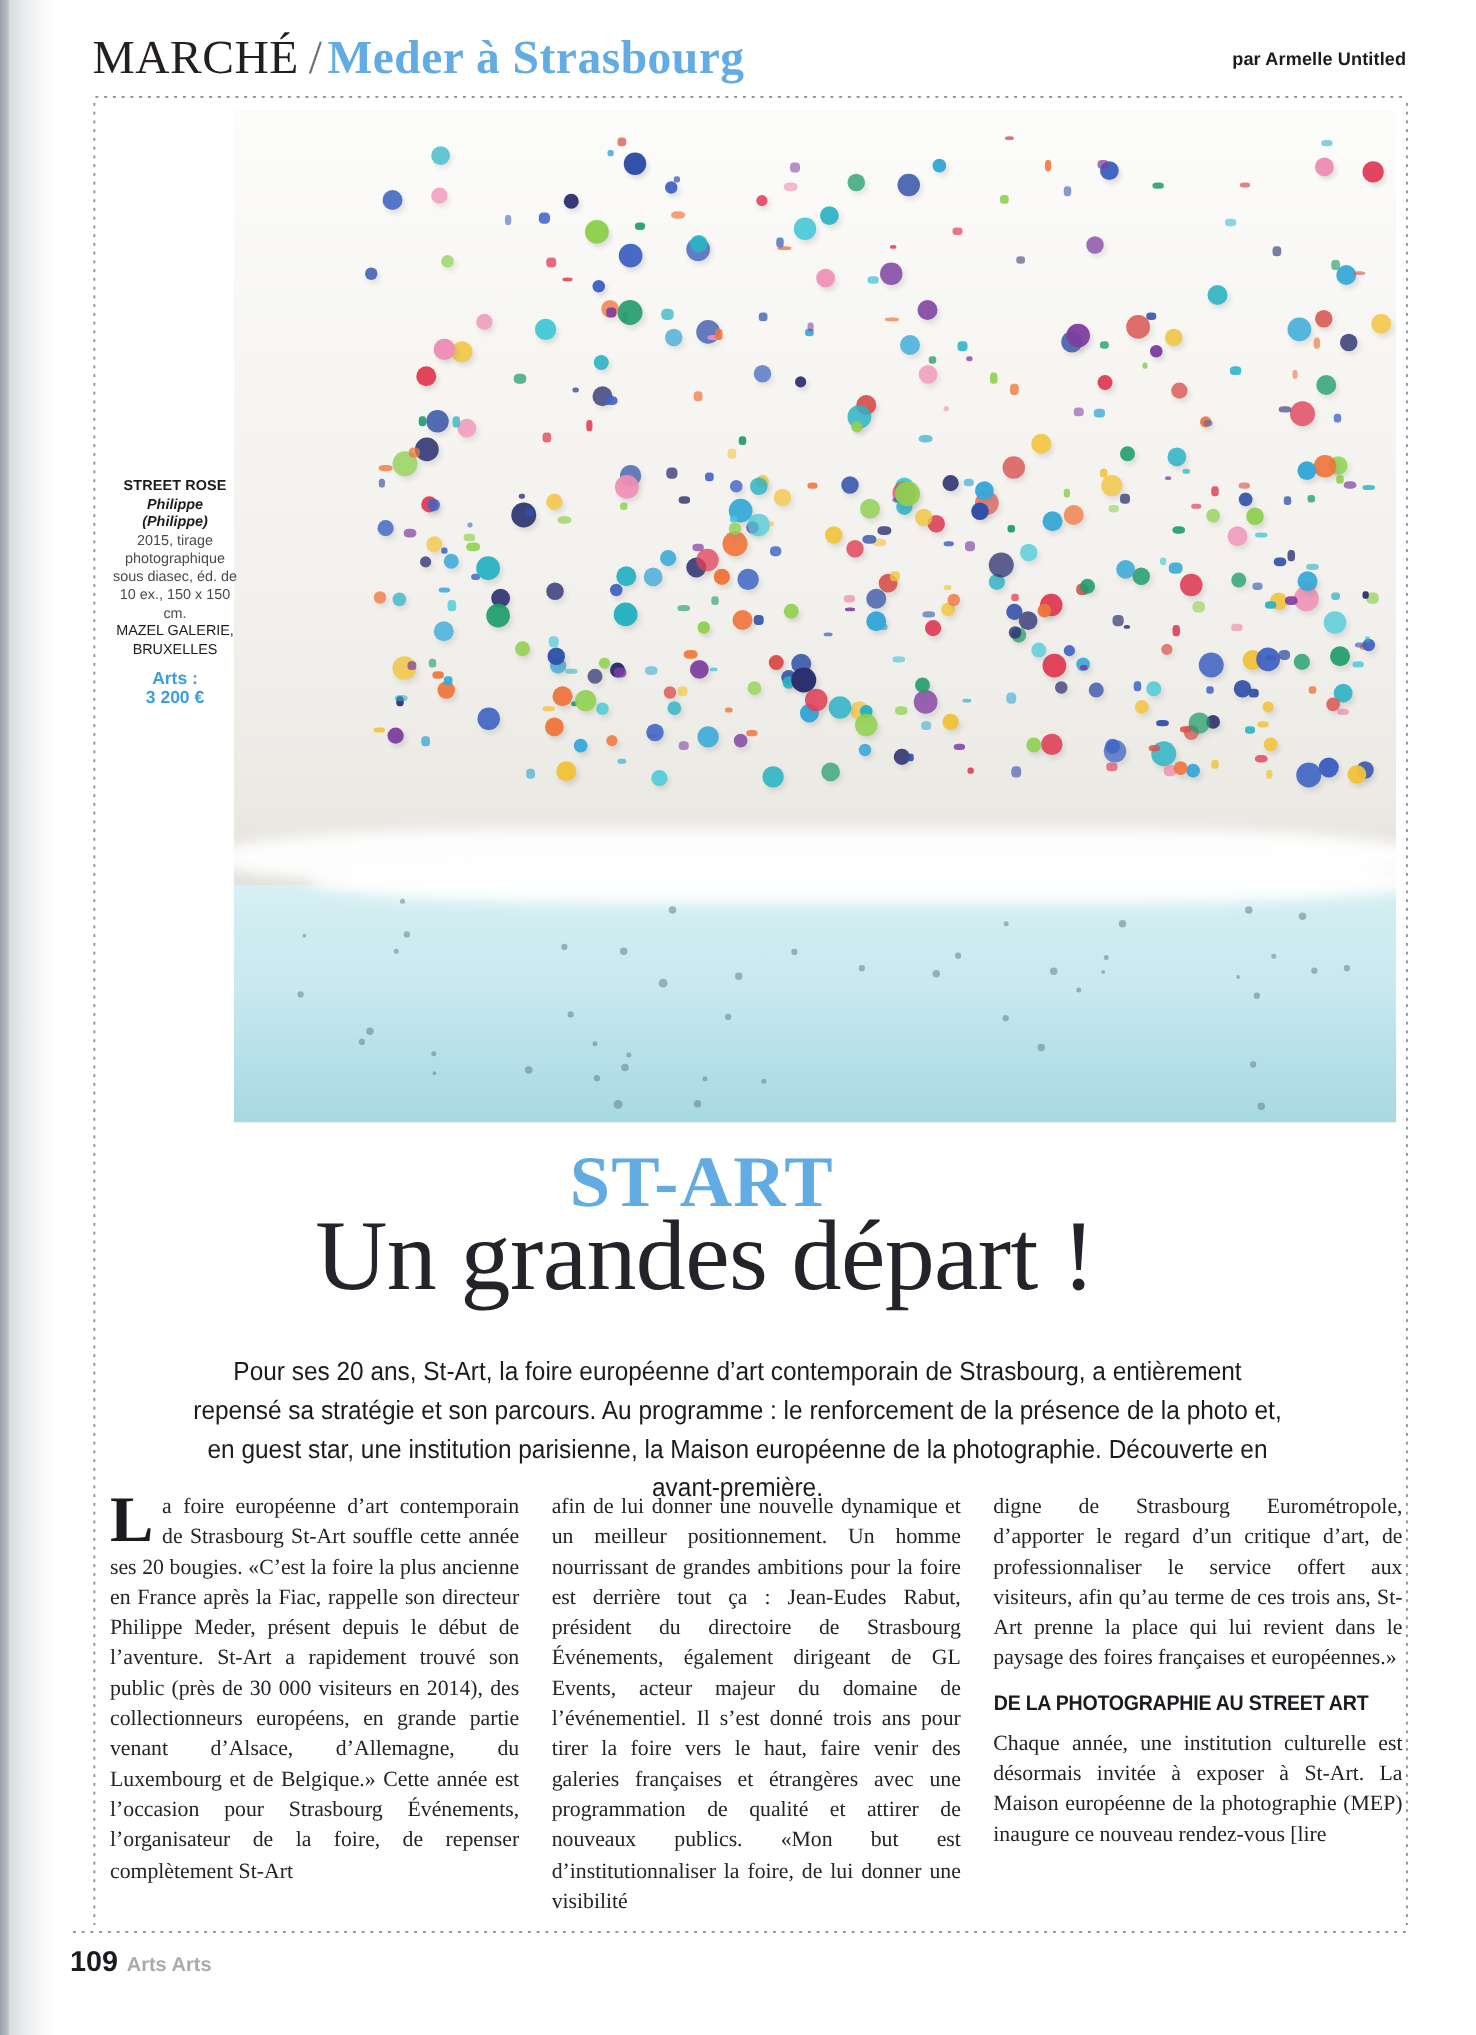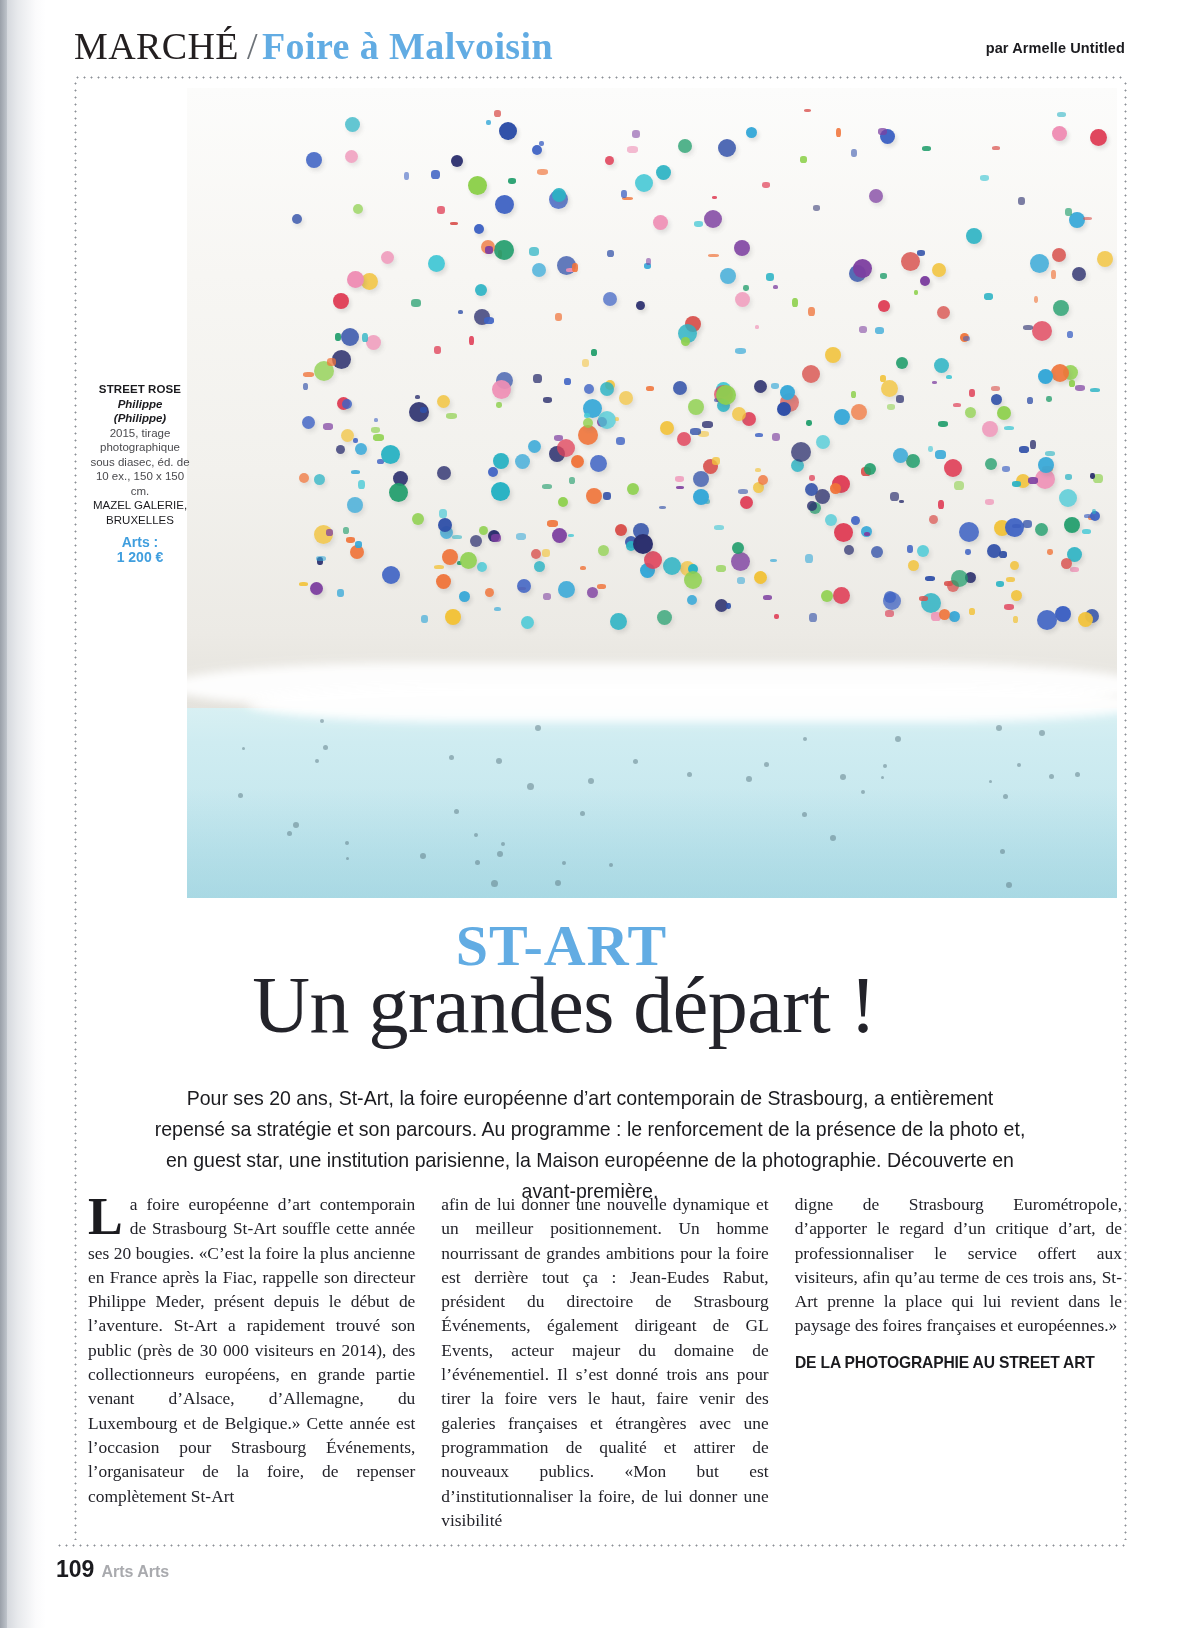--- a/index.html
+++ b/index.html
@@ -158,21 +158,21 @@
     font-weight:700;font-size:16px;color:#a9aaae;margin-left:7px;
   }
 </style>
 </head>
 <body>
 
 <div class="spine"></div>
 <div class="spine-edge"></div>
 
 <div class="kicker">
-  <span class="m">MARCHÉ</span><span class="slash">/</span><span class="blue">Foire à Malvoisin</span>
+  <span class="m">MARCHÉ</span><span class="slash">/</span><span class="blue">Meder à Strasbourg</span>
 </div>
 <div class="byline">par Armelle Untitled</div>
 
 <div class="dots dots-top"></div>
 <div class="vdots vdots-left"></div>
 <div class="vdots vdots-right"></div>
 <div class="dots dots-bottom"></div>
 
 <div class="photo">
   <div class="sand"></div>
@@ -657,36 +657,37 @@
     </div>
 </div>
 
 <div class="caption">
   <div class="artist">STREET ROSE</div>
   <div class="title">Philippe</div>
   <div class="title">(Philippe)</div>
   <div>2015, tirage photographique sous diasec, éd. de 10 ex., 150 x 150 cm.</div>
   <div class="gallery">MAZEL GALERIE, BRUXELLES</div>
   <div class="price-label">Arts :</div>
-  <div class="price-value">1 200 €</div>
+  <div class="price-value">3 200 €</div>
 </div>
 
 <div class="st-art">ST-ART</div>
 <div class="headline">Un grandes départ !</div>
 
 <div class="standfirst">Pour ses 20 ans, St-Art, la foire européenne d’art contemporain de Strasbourg, a entièrement repensé sa stratégie et son parcours. Au programme : le renforcement de la présence de la photo et, en guest star, une institution parisienne, la Maison européenne de la photographie. Découverte en avant-première.</div>
 
 <div class="cols">
   <div class="col">
     <p><span class="dropcap">L</span><span>a foire européenne d’art contemporain de Strasbourg St-Art souffle cette année ses 20 bougies. «C’est la foire la plus ancienne en France après la Fiac, rappelle son directeur Philippe Meder, présent depuis le début de l’aventure. St-Art a rapidement trouvé son public (près de 30 000 visiteurs en 2014), des collectionneurs européens, en grande partie venant d’Alsace, d’Allemagne, du Luxembourg et de Belgique.» Cette année est l’occasion pour Strasbourg Événements, l’organisateur de la foire, de repenser complètement St-Art</span></p>
   </div>
   <div class="col">
     <p>afin de lui donner une nouvelle dynamique et un meilleur positionnement. Un homme nourrissant de grandes ambitions pour la foire est derrière tout ça : Jean-Eudes Rabut, président du directoire de Strasbourg Événements, également dirigeant de GL Events, acteur majeur du domaine de l’événementiel. Il s’est donné trois ans pour tirer la foire vers le haut, faire venir des galeries françaises et étrangères avec une programmation de qualité et attirer de nouveaux publics. «Mon but est d’institutionnaliser la foire, de lui donner une visibilité</p>
   </div>
   <div class="col">
     <p>digne de Strasbourg Eurométropole, d’apporter le regard d’un critique d’art, de professionnaliser le service offert aux visiteurs, afin qu’au terme de ces trois ans, St-Art prenne la place qui lui revient dans le paysage des foires françaises et européennes.»</p>
     <div class="subhead">DE LA PHOTOGRAPHIE AU STREET ART</div>
+    <p>Chaque année, une institution culturelle est désormais invitée à exposer à St-Art. La Maison européenne de la photographie (MEP) inaugure ce nouveau rendez-vous [lire</p>
   </div>
 </div>
 
 <div class="folio">
   <span class="num">109</span><span class="mag">Arts Arts</span>
 </div>
 
 </body></html>

